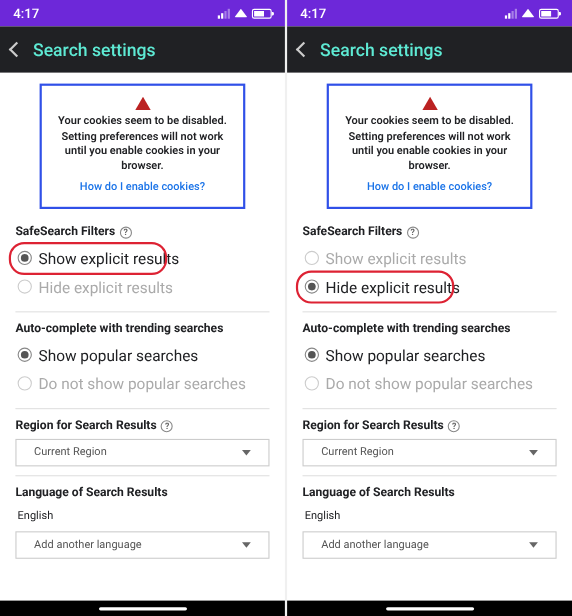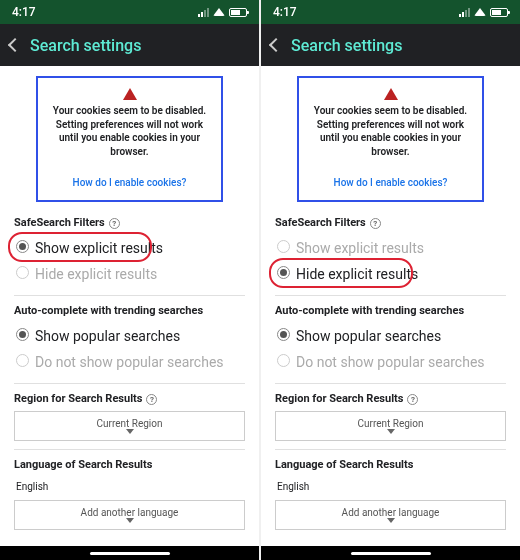--- a/index.html
+++ b/index.html
@@ -11,21 +11,21 @@
     gap: 2px;
     overflow: hidden;
   }
   .pane {
     width: 259px;
     background: #fff;
     display: flex;
     flex-direction: column;
   }
   .statusbar {
-    background: #14532d;
+    background: #6d28d9;
     color: #fff;
     height: 24px;
     display: flex;
     align-items: center;
     justify-content: space-between;
     padding: 0 12px;
     font-size: 12px;
     font-weight: 500;
   }
   .status-icons { display: flex; align-items: center; gap: 4px; }
@@ -76,21 +76,21 @@
     line-height: 1.35;
     font-weight: 600;
   }
   .warn-icon {
     width: 0; height: 0;
     border-left: 7px solid transparent;
     border-right: 7px solid transparent;
     border-bottom: 12px solid #b22;
     margin: 0 auto 4px auto;
   }
-  .cookie-link { color: #1a73e8; font-weight: 500; margin-top: 18px; }
+  .cookie-link { color: #1a73e8; font-weight: 500; margin-top: 6px; }
   .section-title {
     font-size: 11px;
     font-weight: 700;
     margin: 8px 0 6px 0;
     display: flex;
     align-items: flex-end;
     gap: 4px;
   }
   .help-icon {
     width: 11px; height: 11px; border: 1px solid #888; border-radius: 50%;
@@ -119,28 +119,27 @@
   .circle-annot::after {
     content: "";
     position: absolute;
     left: -6px; top: -3px;
     width: 140px; height: 26px;
     border: 2px solid #d23;
     border-radius: 14px;
   }
   .dropdown {
     border: 1px solid #ccc;
-    padding: 6px 0;
+    padding: 6px 16px;
     font-size: 10px;
     color: #555;
     display: flex;
     justify-content: space-between;
     align-items: center;
     margin: 4px 0 6px 0;
-    flex-direction: column;
   }
   .caret {
     width: 0; height: 0;
     border-left: 4px solid transparent;
     border-right: 4px solid transparent;
     border-top: 5px solid #666;
   }
   .lang-value { font-size: 10px; padding: 4px 2px; }
   .bottombar {
     background: #000;

